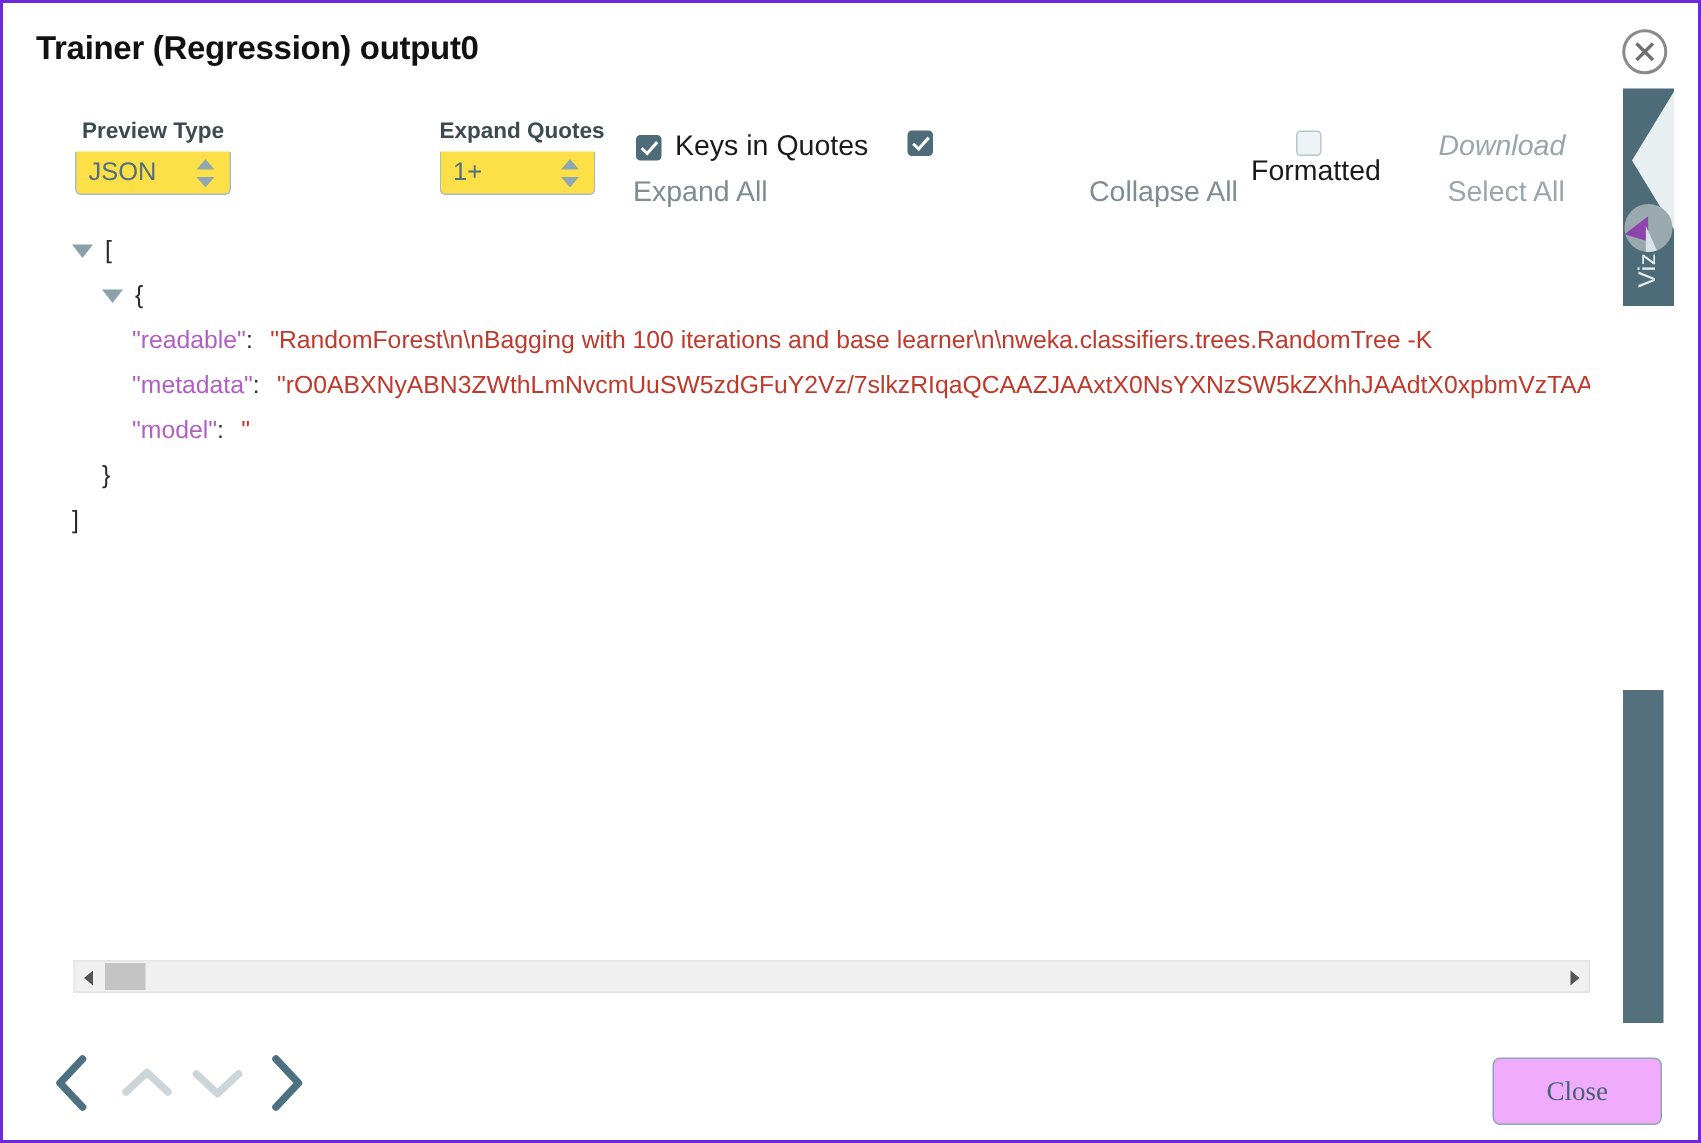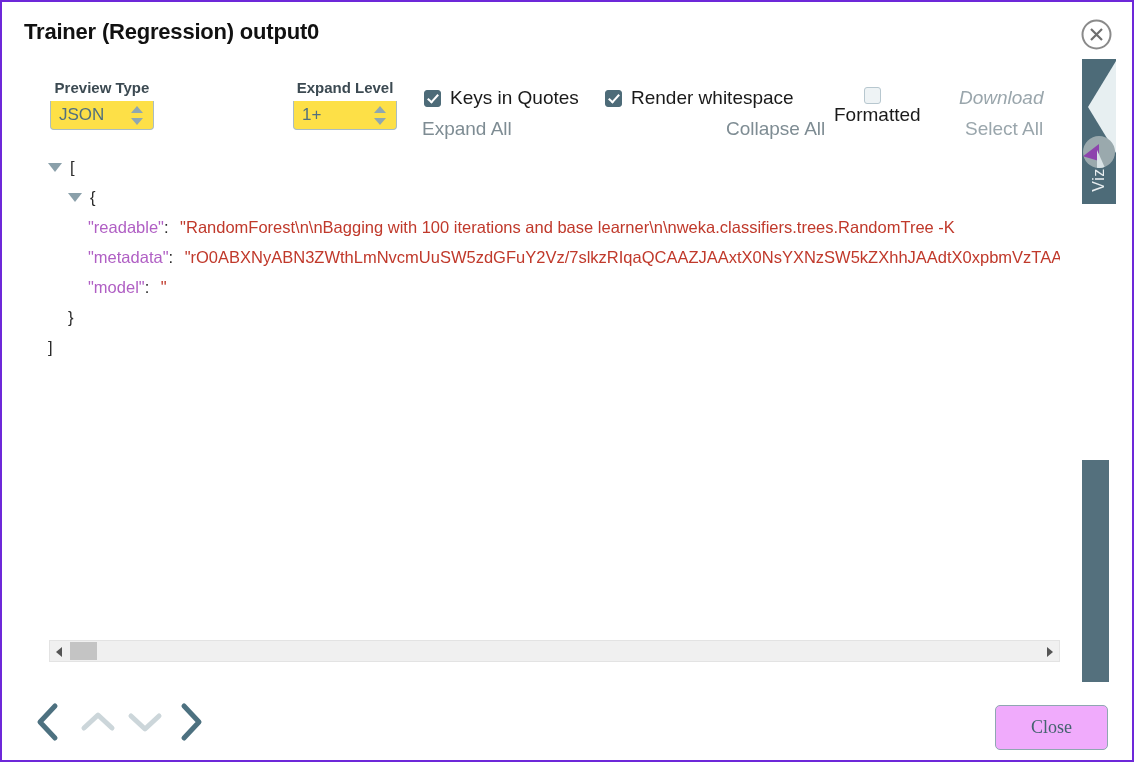--- a/index.html
+++ b/index.html
@@ -362,38 +362,37 @@
         <span class="select-value">JSON</span>
         <span class="spinner">
           <i class="spin-up"></i>
           <i class="spin-dn"></i>
         </span>
       </div>
     </div>
 
 
     <div class="field-group" style="left:291px; width:104px;">
-      <span class="field-label">Expand Level</span>
+      <span class="field-label">Expand Quotes</span>
       <div class="select-shell">
         <span class="select-value">1+</span>
         <span class="spinner">
           <i class="spin-up"></i>
           <i class="spin-dn"></i>
         </span>
       </div>
     </div>
 
     <div class="cb-item" style="left:422px; top:7px;">
       <span class="cb-box on"></span>
       <span class="cb-label">Keys in Quotes</span>
     </div>
 
     <div class="cb-item" style="left:603px; top:7px;">
       <span class="cb-box on"></span>
-      <span class="cb-label">Render whitespace</span>
     </div>
 
     <div class="cb-item" style="left:823px; top:7px;flex-direction:column;">
       <span class="cb-box off"></span>
       <span class="cb-label">Formatted</span>
     </div>
 
     <span class="link-action muted" style="left:957px; top:7px;font-style:italic;">Download</span>
     <span class="link-action" style="left:420px; top:38px;">Expand All</span>
     <span class="link-action" style="left:724px; top:38px;">Collapse All</span>

